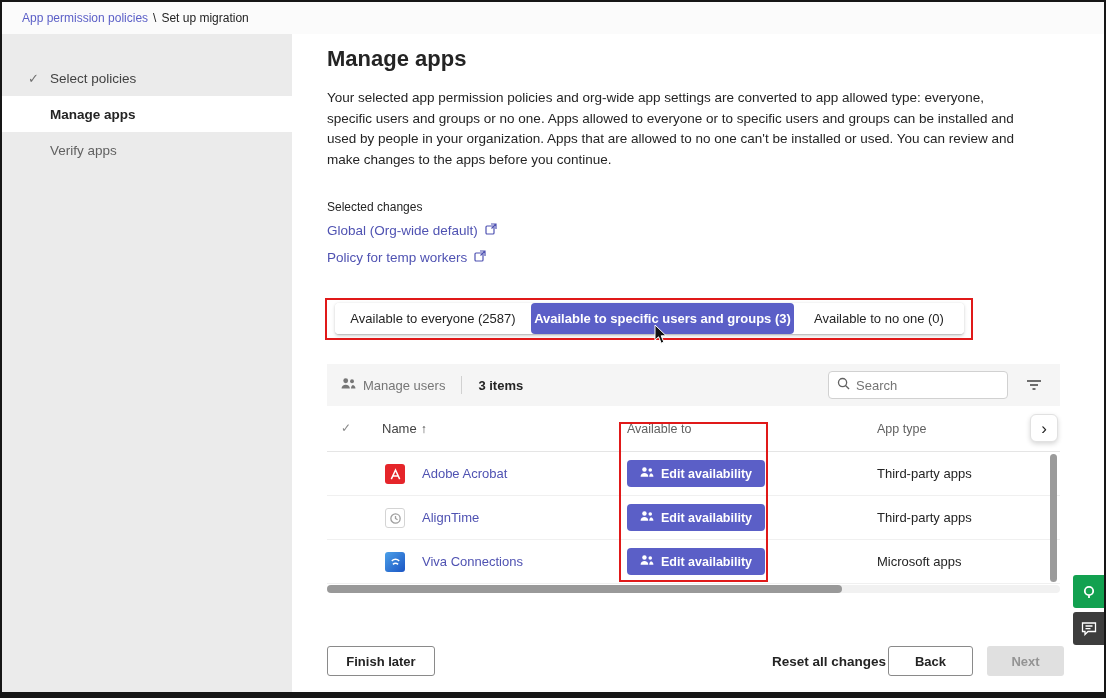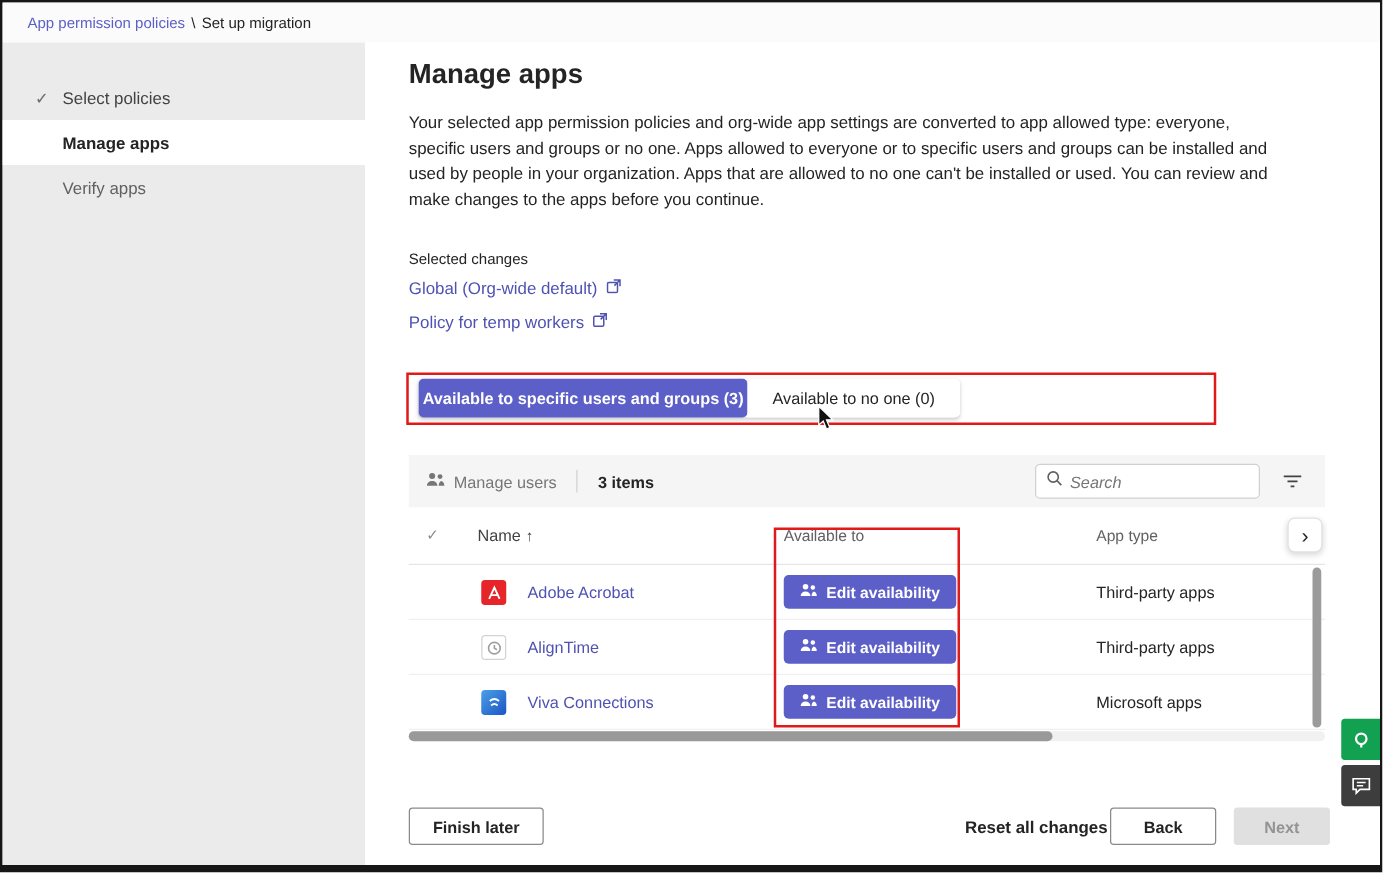--- a/index.html
+++ b/index.html
@@ -49,21 +49,21 @@
   
   .toolbar { position:absolute; left:35px; top:330px; width:733px; height:42px; background:#f5f5f5;
     display:flex; align-items:center; padding:0 14px; }
   .manage-users { display:flex; align-items:center; gap:7px; color:#767676; font-size:13px; cursor:default; }
   .tb-div { width:1px; height:18px; background:#d1d1d1; margin:0 16px; }
   .items-count { font-size:13px; font-weight:bold; color:#242424; }
   .tb-spacer { flex:1; }
   .searchbox { width:180px; height:28px; background:#fff; border:1px solid #d1d1d1; border-radius:4px;
     display:flex; align-items:center; padding:0 8px; gap:6px; }
   .searchbox input { border:none; outline:none; background:transparent; font-size:13px; width:100%;
-    color:#242424; font-family:"Liberation Sans", sans-serif;font-style:italic; }
+    color:#242424; font-family:"Liberation Sans", sans-serif; }
   .filter-btn { margin-left:14px; width:24px; height:24px; display:flex; align-items:center;
     justify-content:center; cursor:pointer; }
 
   
   .thead { position:absolute; left:35px; top:372px; width:733px; height:46px; background:#fff;
     border-bottom:1px solid #e5e5e5; }
   .th-check { position:absolute; left:14px; top:15px; color:#8a8a8a; font-size:12px; cursor:pointer; }
   .th-name { position:absolute; left:55px; top:15px; font-size:13px; color:#424242; cursor:pointer; }
   .th-sort { font-size:12px; color:#424242; margin-left:4px; }
   .th-col { position:absolute; top:16px; font-size:12.5px; color:#616161; }
@@ -157,20 +157,21 @@
       <span>Policy for temp workers</span>
       <span>
         <svg width="12" height="12" viewBox="0 0 12 12" fill="none" stroke="#4f52b2" stroke-width="1.2">
           <rect x="1" y="3" width="8" height="8" rx="1"></rect>
             <path d="M6 1h5v5M11 1L6.5 5.5"></path>
         </svg>
       </span>
     </div>
 
     <div class="tabs">
+      <div class="tab t1">Available to everyone (2587)</div>
       <div class="tab t2 selected">Available to specific users and groups (3)</div>
       <div class="tab t3">Available to no one (0)</div>
     </div>
     <div class="tabs-annotation"></div>
     <div class="cursor-arrow">
       <svg width="16" height="22" viewBox="0 0 16 22">
         <path d="M1 1 L1 16 L4.6 12.8 L7.2 19.2 L9.8 18.1 L7.2 11.8 L12.2 11.8 Z" fill="#111" stroke="#fff" stroke-width="1"></path>
       </svg>
     </div>
 

